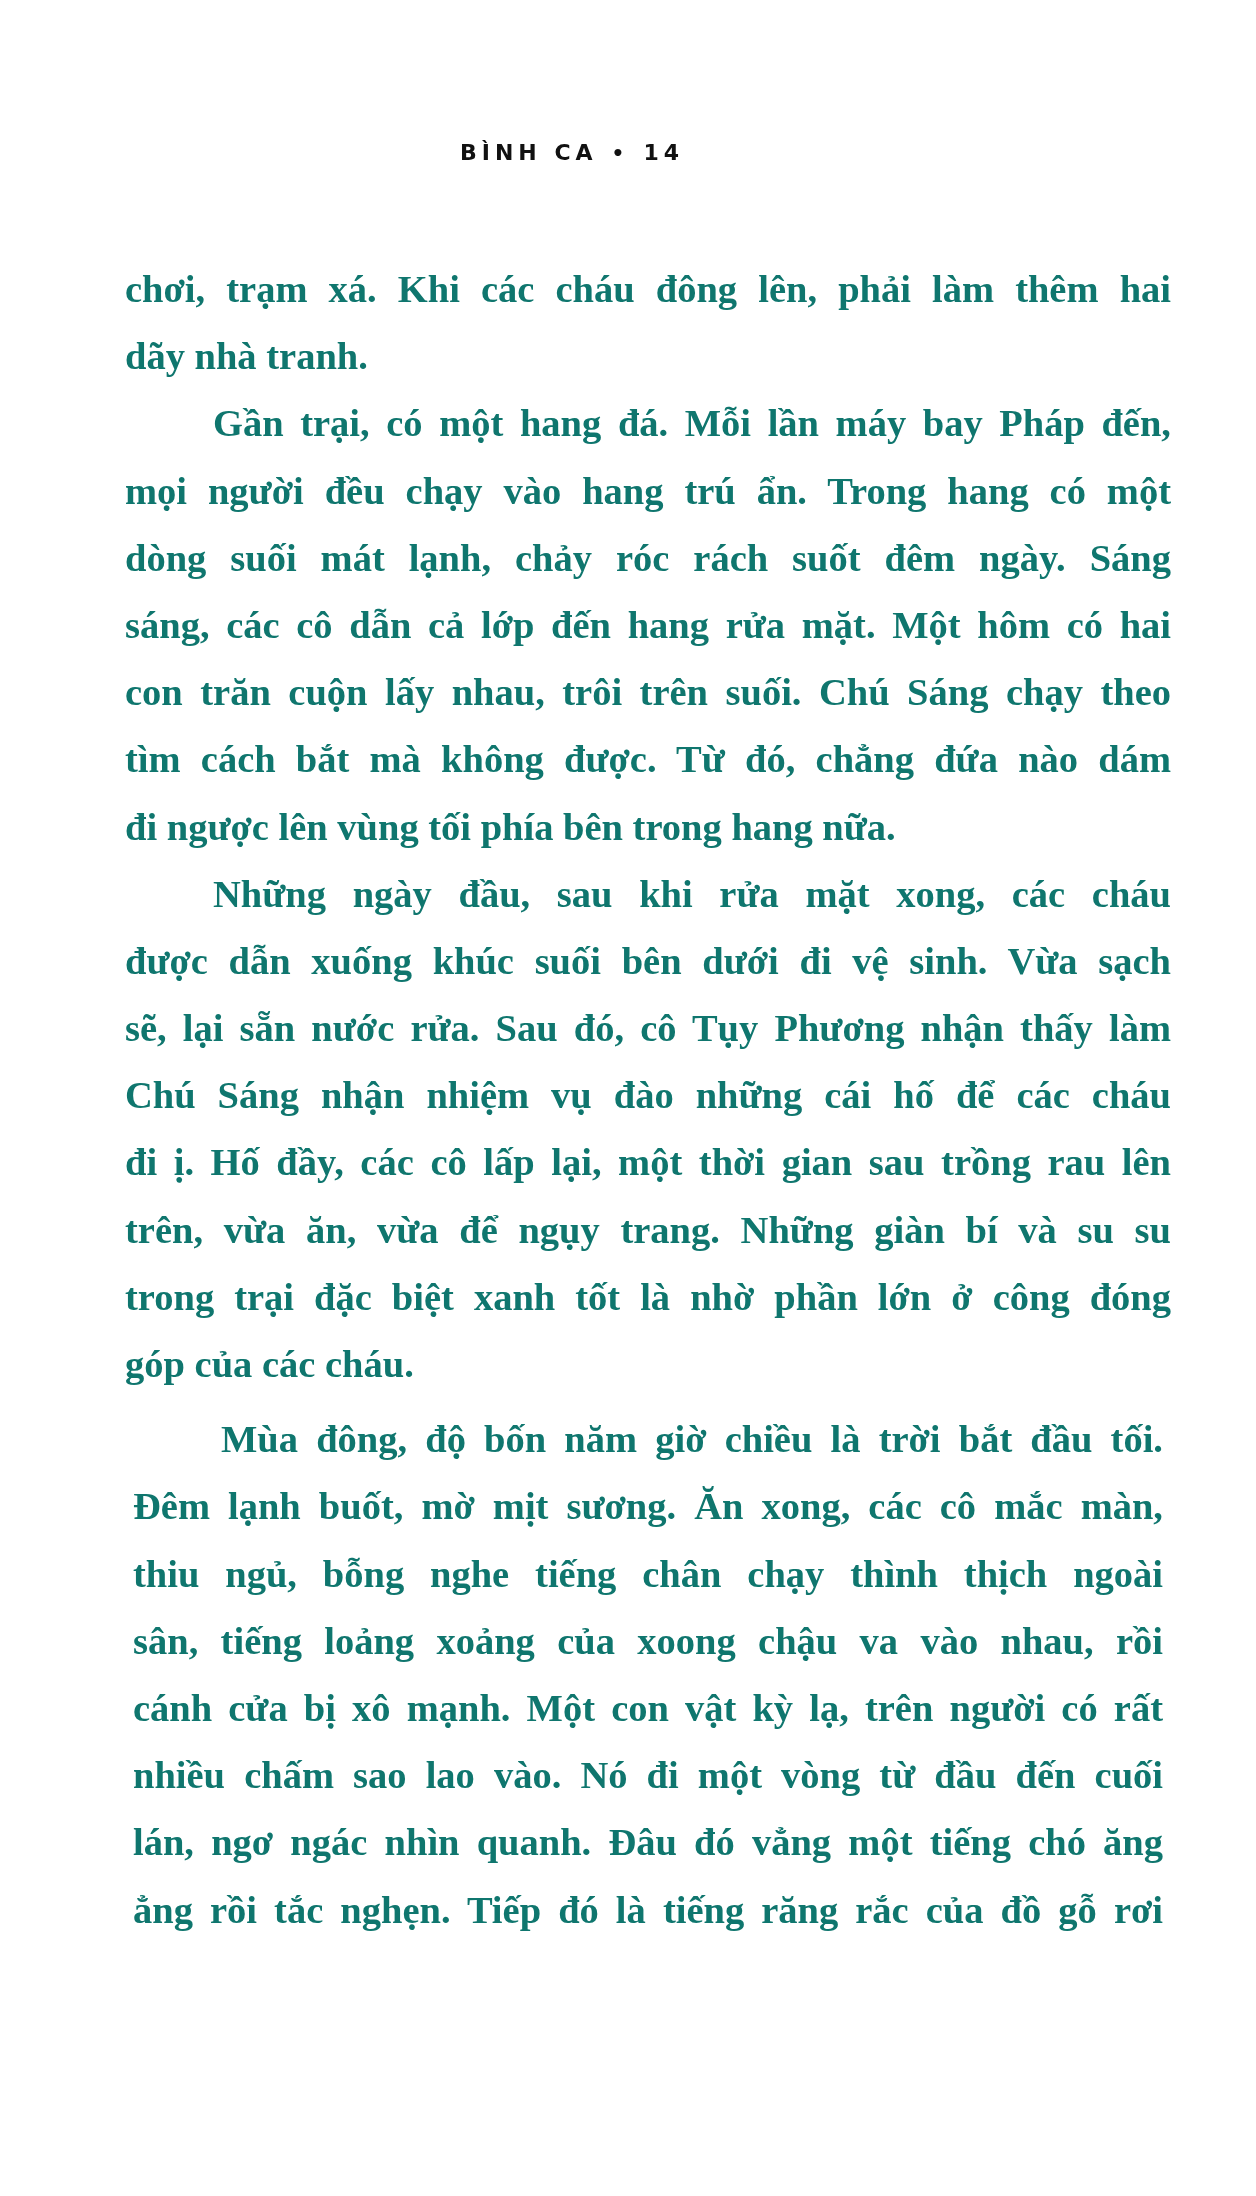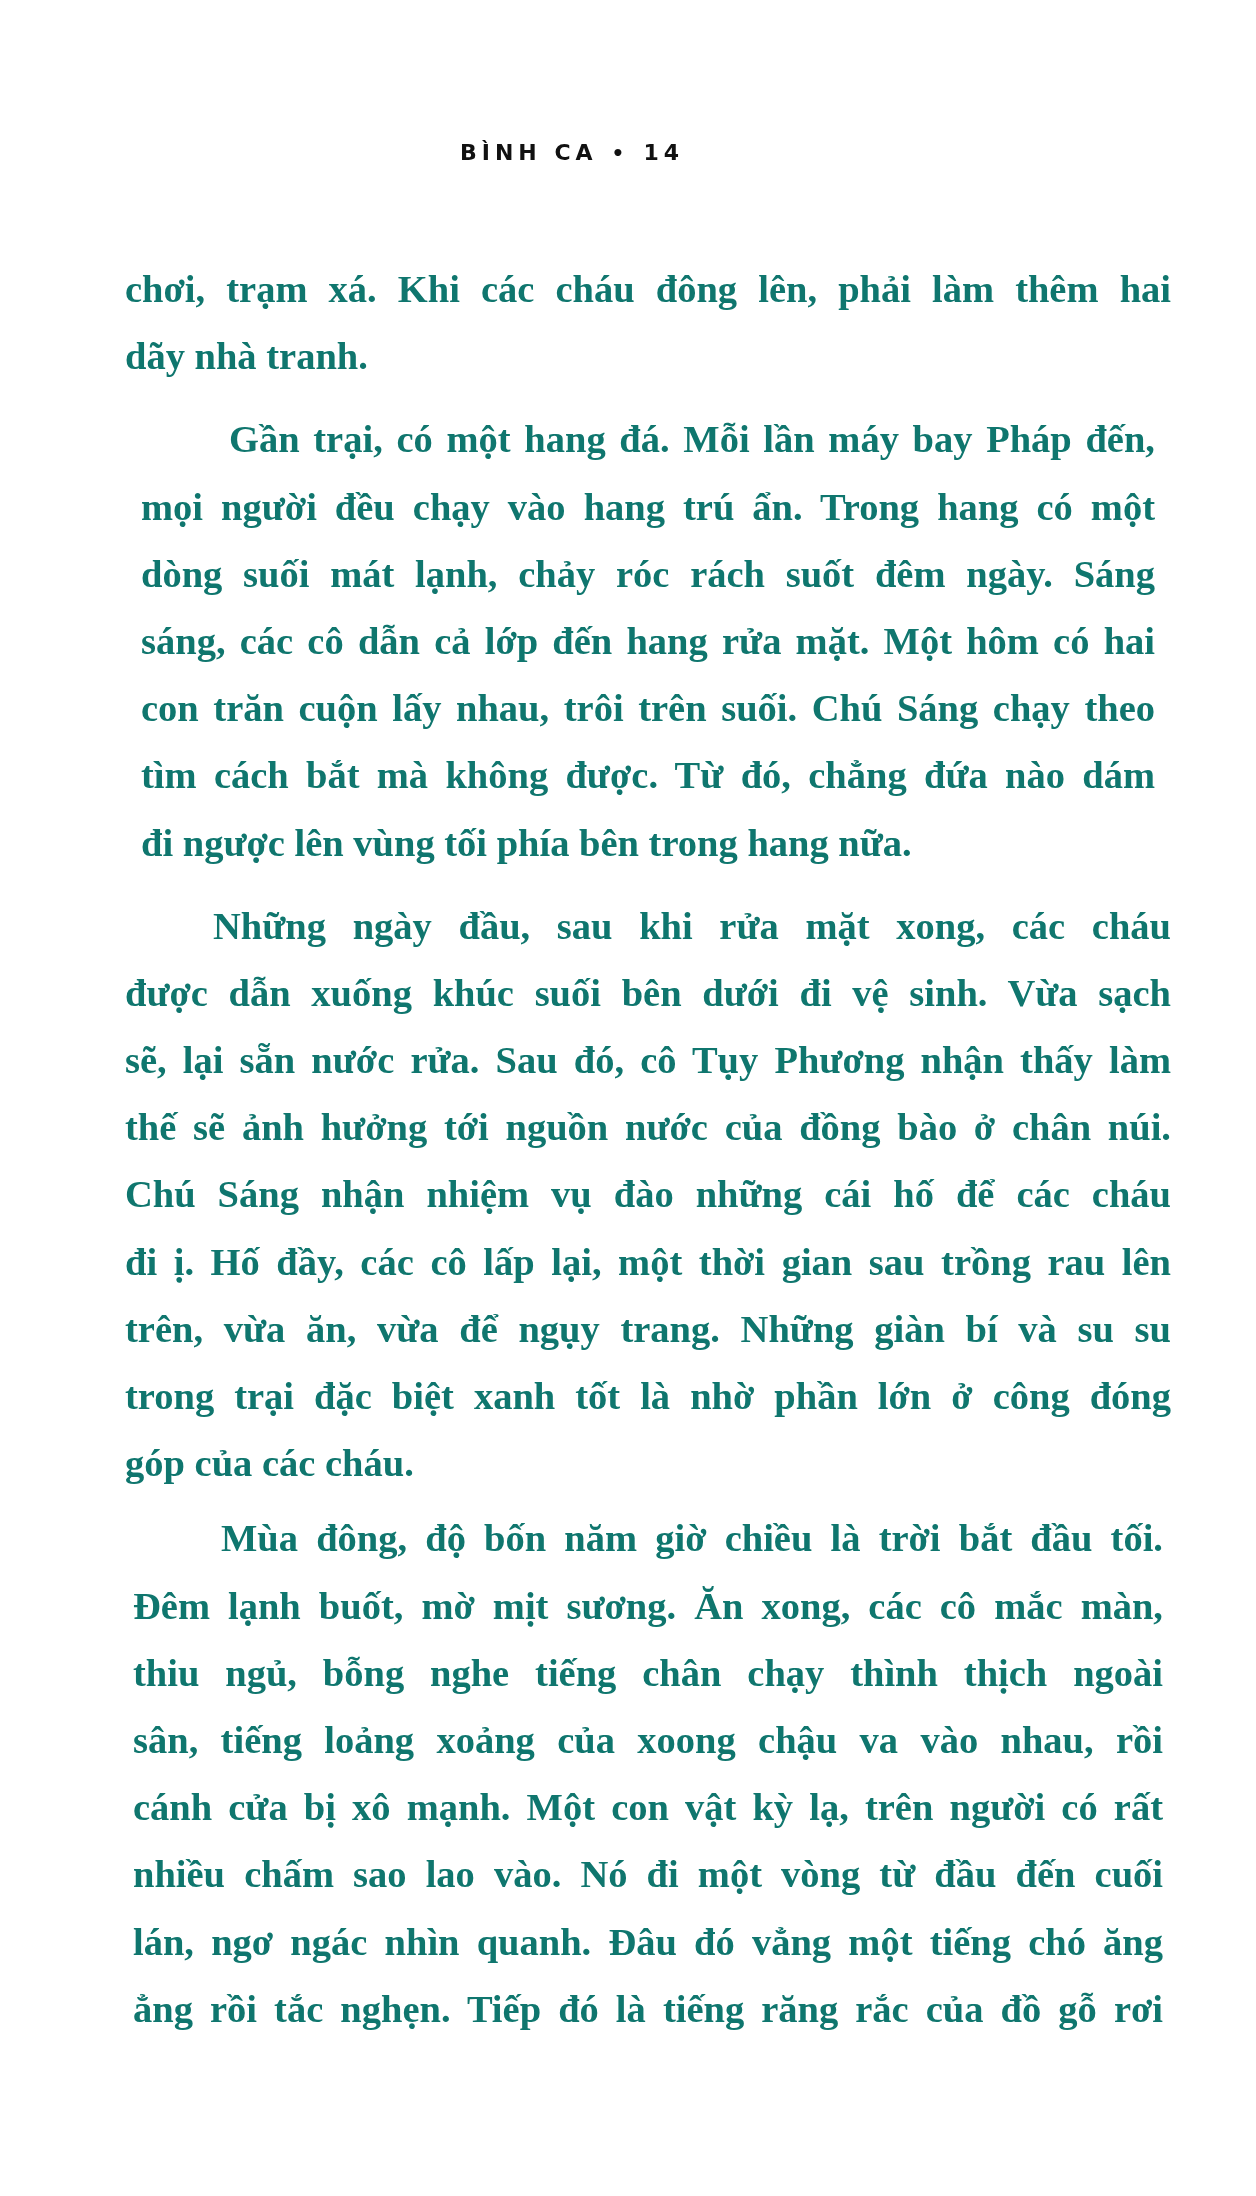--- a/index.html
+++ b/index.html
@@ -63,35 +63,34 @@
   <span>BÌNH CA</span><span class="sep">•</span><span>14</span>
 </header>
 
 <main class="body-text">
 
   <p style="margin:0">
     <span class="line" style="white-space: normal; overflow: hidden;">chơi, trạm xá. Khi các cháu đông lên, phải làm thêm hai</span>
     <span class="line last">dãy nhà tranh.</span>
   </p>
 
-  <p style="margin:16px">
+  <p style="margin:0">
     <span class="line indent" style="white-space: normal; overflow: hidden;">Gần trại, có một hang đá. Mỗi lần máy bay Pháp đến,</span>
     <span class="line" style="white-space: normal; overflow: hidden;">mọi người đều chạy vào hang trú ẩn. Trong hang có một</span>
     <span class="line" style="white-space: normal; overflow: hidden;">dòng suối mát lạnh, chảy róc rách suốt đêm ngày. Sáng</span>
     <span class="line" style="white-space: normal; overflow: hidden;">sáng, các cô dẫn cả lớp đến hang rửa mặt. Một hôm có hai</span>
     <span class="line" style="white-space: normal; overflow: hidden;">con trăn cuộn lấy nhau, trôi trên suối. Chú Sáng chạy theo</span>
     <span class="line" style="white-space: normal; overflow: hidden;">tìm cách bắt mà không được. Từ đó, chẳng đứa nào dám</span>
     <span class="line last">đi ngược lên vùng tối phía bên trong hang nữa.</span>
   </p>
 
   <p style="margin:0">
     <span class="line indent" style="white-space: normal; overflow: hidden;">Những ngày đầu, sau khi rửa mặt xong, các cháu</span>
     <span class="line" style="white-space: normal; overflow: hidden;">được dẫn xuống khúc suối bên dưới đi vệ sinh. Vừa sạch</span>
     <span class="line" style="white-space: normal; overflow: hidden;">sẽ, lại sẵn nước rửa. Sau đó, cô Tụy Phương nhận thấy làm</span>
-    <span class="line" style="white-space: normal; overflow: hidden;">thế sẽ ảnh hưởng tới nguồn nước của đồng bào ở chân núi.</span>
     <span class="line" style="white-space: normal; overflow: hidden;">Chú Sáng nhận nhiệm vụ đào những cái hố để các cháu</span>
     <span class="line" style="white-space: normal; overflow: hidden;">đi ị. Hố đầy, các cô lấp lại, một thời gian sau trồng rau lên</span>
     <span class="line" style="white-space: normal; overflow: hidden;">trên, vừa ăn, vừa để ngụy trang. Những giàn bí và su su</span>
     <span class="line" style="white-space: normal; overflow: hidden;">trong trại đặc biệt xanh tốt là nhờ phần lớn ở công đóng</span>
     <span class="line last">góp của các cháu.</span>
   </p>
 
   <p style="margin:8px">
     <span class="line indent" style="white-space: normal; overflow: hidden;">Mùa đông, độ bốn năm giờ chiều là trời bắt đầu tối.</span>
     <span class="line" style="white-space: normal; overflow: hidden;">Đêm lạnh buốt, mờ mịt sương. Ăn xong, các cô mắc màn,</span>

